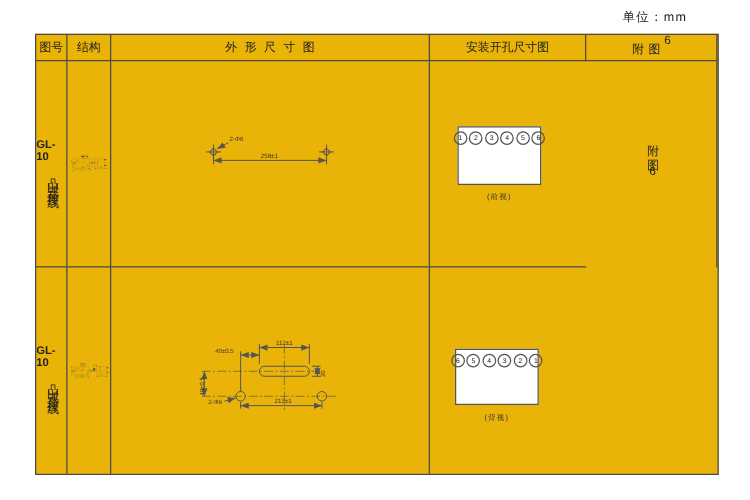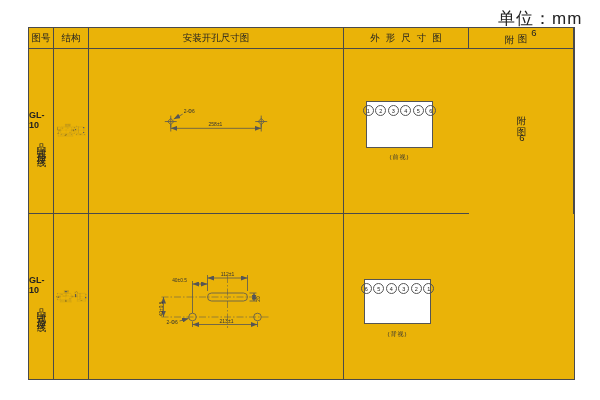--- a/index.html
+++ b/index.html
@@ -1,18 +1,18 @@
 <!DOCTYPE html>
 <html><head>
 <meta charset="utf-8">
 <style>
   html,body{margin:0;padding:0;}
   body{width:600px;height:400px;background:#fff;position:relative;
        font-family:"Liberation Sans","DejaVu Sans",sans-serif;color:#333;}
-  .unit{position:absolute;top:7px;left:498px;font-size:17px;color:#222;letter-spacing:1px;}
+  .unit{position:absolute;top:7px;left:498px;font-size:10px;color:#222;letter-spacing:1px;}
   .tbl{position:absolute;left:28px;top:27px;width:545px;height:351px;
        display:grid;grid-template-columns:25px 35px 255px 125px 105px;
        grid-template-rows:21px 165px 165px;border:1px solid #4a4a4a;background:#eab308;}
   .cell{border-right:1px solid #4a4a4a;border-bottom:1px solid #4a4a4a;position:relative;overflow:hidden;}
   .lc{border-right:none;}
   .lr{border-bottom:none;}
   .hdr{display:flex;align-items:center;justify-content:center;font-size:9.5px;color:#222;white-space:nowrap;}
   .sp5{letter-spacing:6px;text-indent:6px;}
   .sp2{letter-spacing:2px;text-indent:2px;}
   .figcell{display:flex;align-items:center;justify-content:center;}
@@ -30,22 +30,22 @@
 </style>
 </head>
 <body>
 
 <div class="unit">单位：mm</div>
 
 <div class="tbl">
 
   <div class="cell hdr">图号</div>
   <div class="cell hdr">结构</div>
+  <div class="cell hdr sp5">外形尺寸图</div>
   <div class="cell hdr">安装开孔尺寸图</div>
-  <div class="cell hdr sp5">外形尺寸图</div>
 
   <div class="cell figcell">
     <span class="vtext">附图6</span>
   </div>
 
   <div class="cell structcell">
     <span class="model">GL-10</span>
     <span class="sdesc">凸出式前接线</span>
   </div>
 

